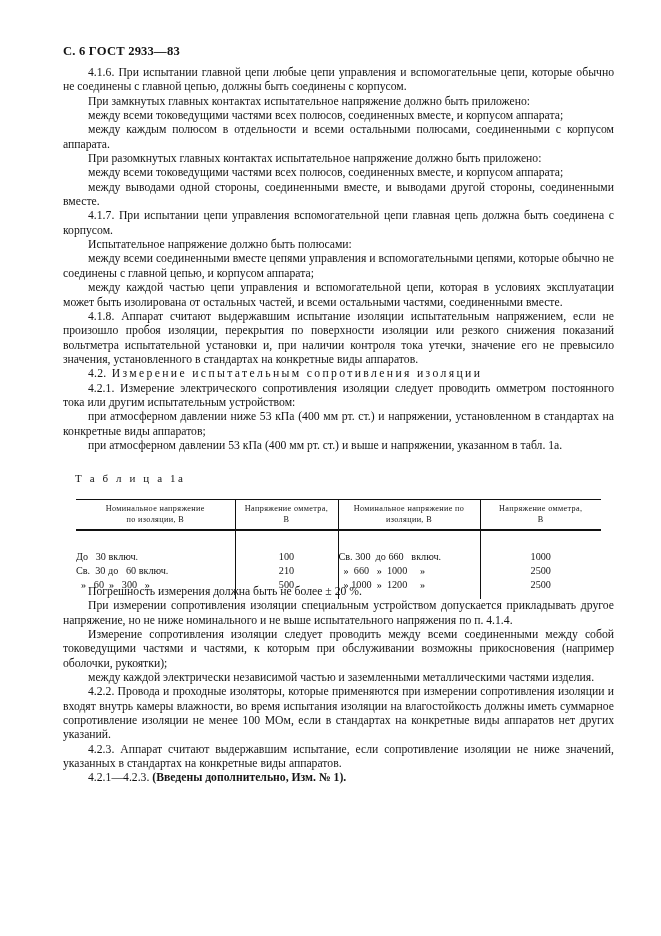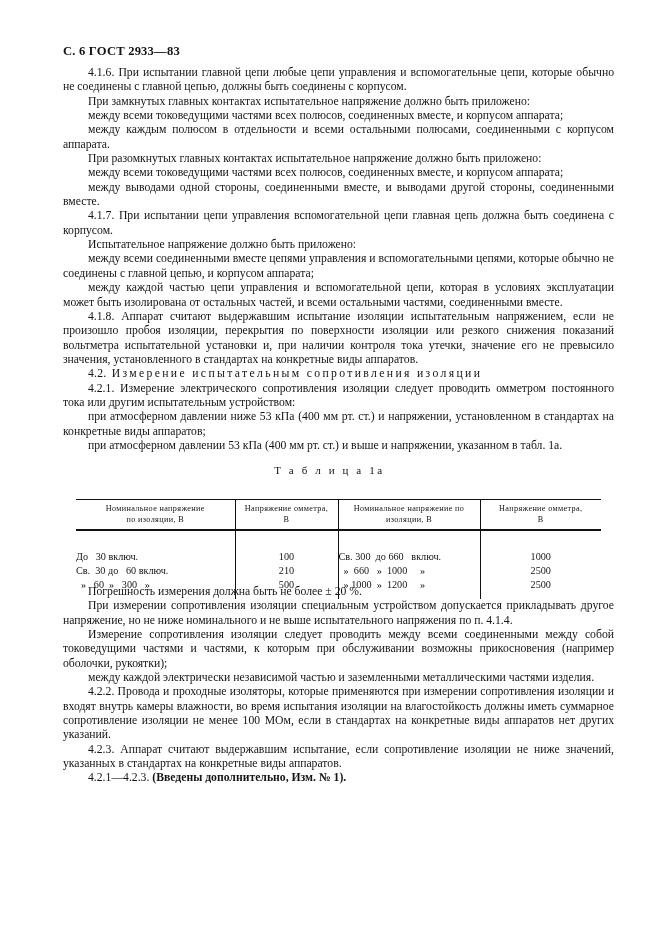--- a/index.html
+++ b/index.html
@@ -64,23 +64,23 @@
     font-weight: bold;
   }
   p.bold-note {
     text-indent: 25px;
     font-weight: bold;
     letter-spacing: 0;
   }
   .table-caption {
     font-size: 11px;
     letter-spacing: 2.6px;
-    text-align: center;
+    text-align: left;
     padding-right: 18px;
-    margin: 4px;
+    margin: 12px;
     text-indent: 0;
   }
   
   .tbl-wrap {
     position: absolute;
     left: 68px;
     top: 499px;
     width: 525px;
   }
   table.gost {
@@ -148,21 +148,21 @@
 
   <div class="body-col">
     <p>4.1.6.  При испытании главной цепи любые цепи управления и вспомогательные цепи, которые обычно не соединены с главной цепью, должны быть соединены с корпусом.</p>
     <p>При замкнутых главных контактах испытательное напряжение должно быть приложено:</p>
     <p>между всеми токоведущими частями всех полюсов, соединенных вместе, и корпусом аппарата;</p>
     <p>между каждым полюсом в отдельности и всеми остальными полюсами, соединенными с корпусом аппарата.</p>
     <p>При разомкнутых главных контактах испытательное напряжение должно быть приложено:</p>
     <p>между всеми токоведущими частями всех полюсов, соединенных вместе, и корпусом аппарата;</p>
     <p>между выводами одной стороны, соединенными вместе, и выводами другой стороны, соединенными вместе.</p>
     <p>4.1.7. При испытании цепи управления вспомогательной цепи главная цепь должна быть соединена с корпусом.</p>
-    <p>Испытательное напряжение должно быть приложено:</p>
+    <p>Испытательное напряжение должно быть полюсами:</p>
     <p>между всеми соединенными вместе цепями управления и вспомогательными цепями, которые обычно не соединены с главной цепью, и корпусом аппарата;</p>
     <p>между каждой частью цепи управления и вспомогательной цепи, которая в условиях эксплуатации может быть изолирована от остальных частей, и всеми остальными частями, соединенными вместе.</p>
     <p>4.1.8. Аппарат считают выдержавшим испытание изоляции испытательным напряжением, если не произошло пробоя изоляции, перекрытия по поверхности изоляции или резкого снижения показаний вольтметра испытательной установки и, при наличии контроля тока утечки, значение его не превысило значения, установленного в стандартах на конкретные виды аппаратов.</p>
     <div class="sec-heading"><span class="num">4.2.</span> <span>Измерение испытательным сопротивления изоляции</span></div>
     <p>4.2.1.  Измерение электрического сопротивления изоляции следует проводить омметром постоянного тока или другим испытательным устройством:</p>
     <p>при атмосферном давлении ниже 53 кПа (400 мм рт. ст.) и напряжении, установленном в стандартах на конкретные виды аппаратов;</p>
     <p>при атмосферном давлении 53 кПа (400 мм рт. ст.) и выше и напряжении, указанном в табл. 1а.</p>
     <div class="gap-sm"></div>
     <p class="table-caption">Т а б л и ц а  1а</p>
   </div>

